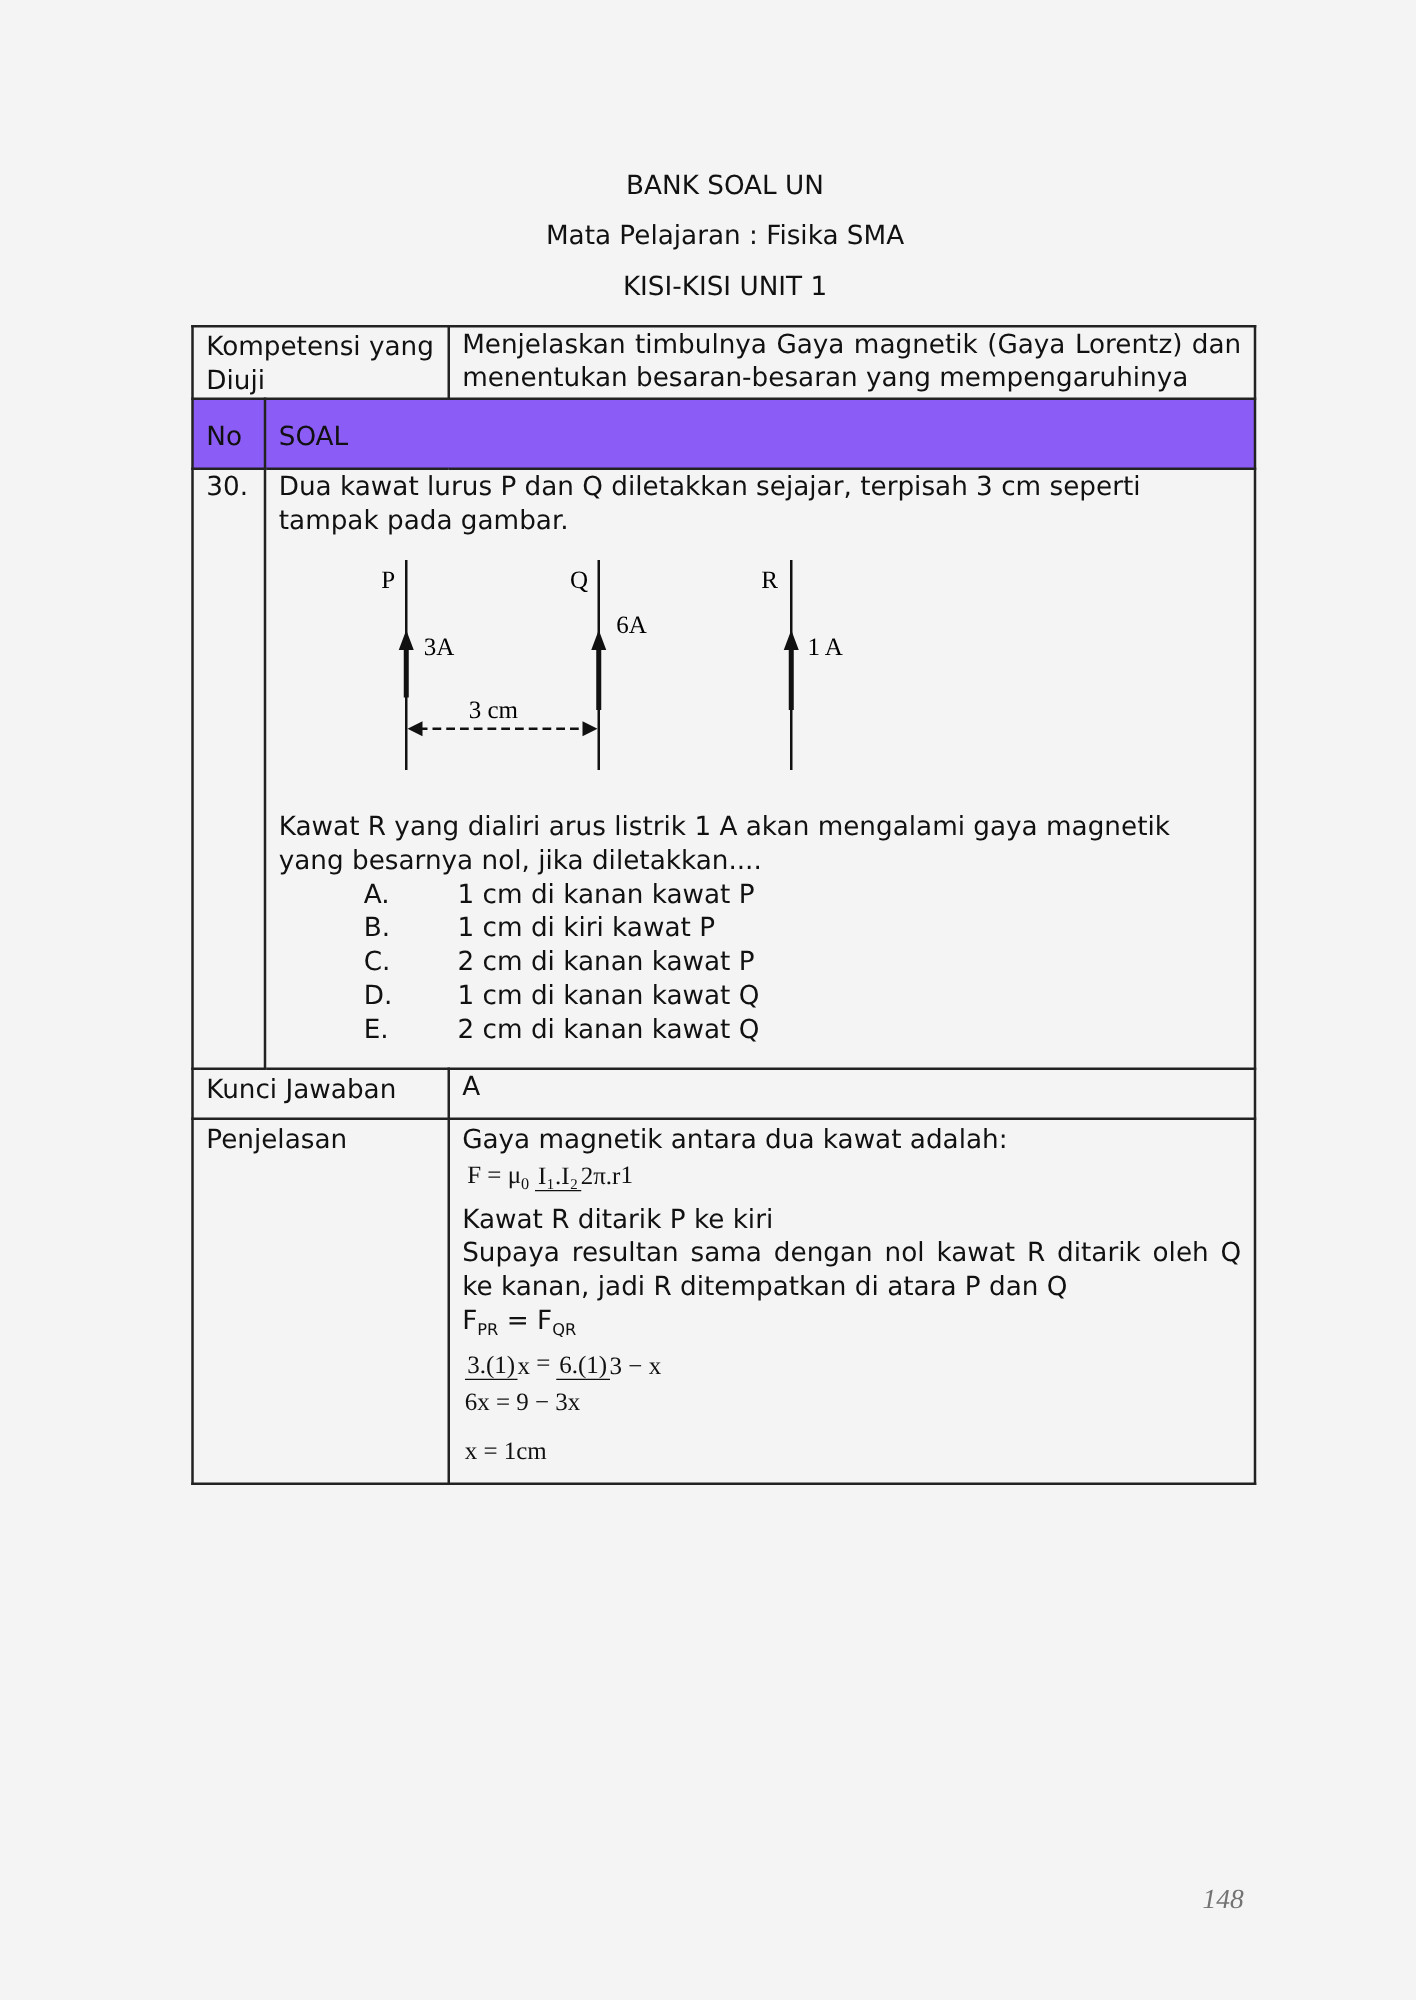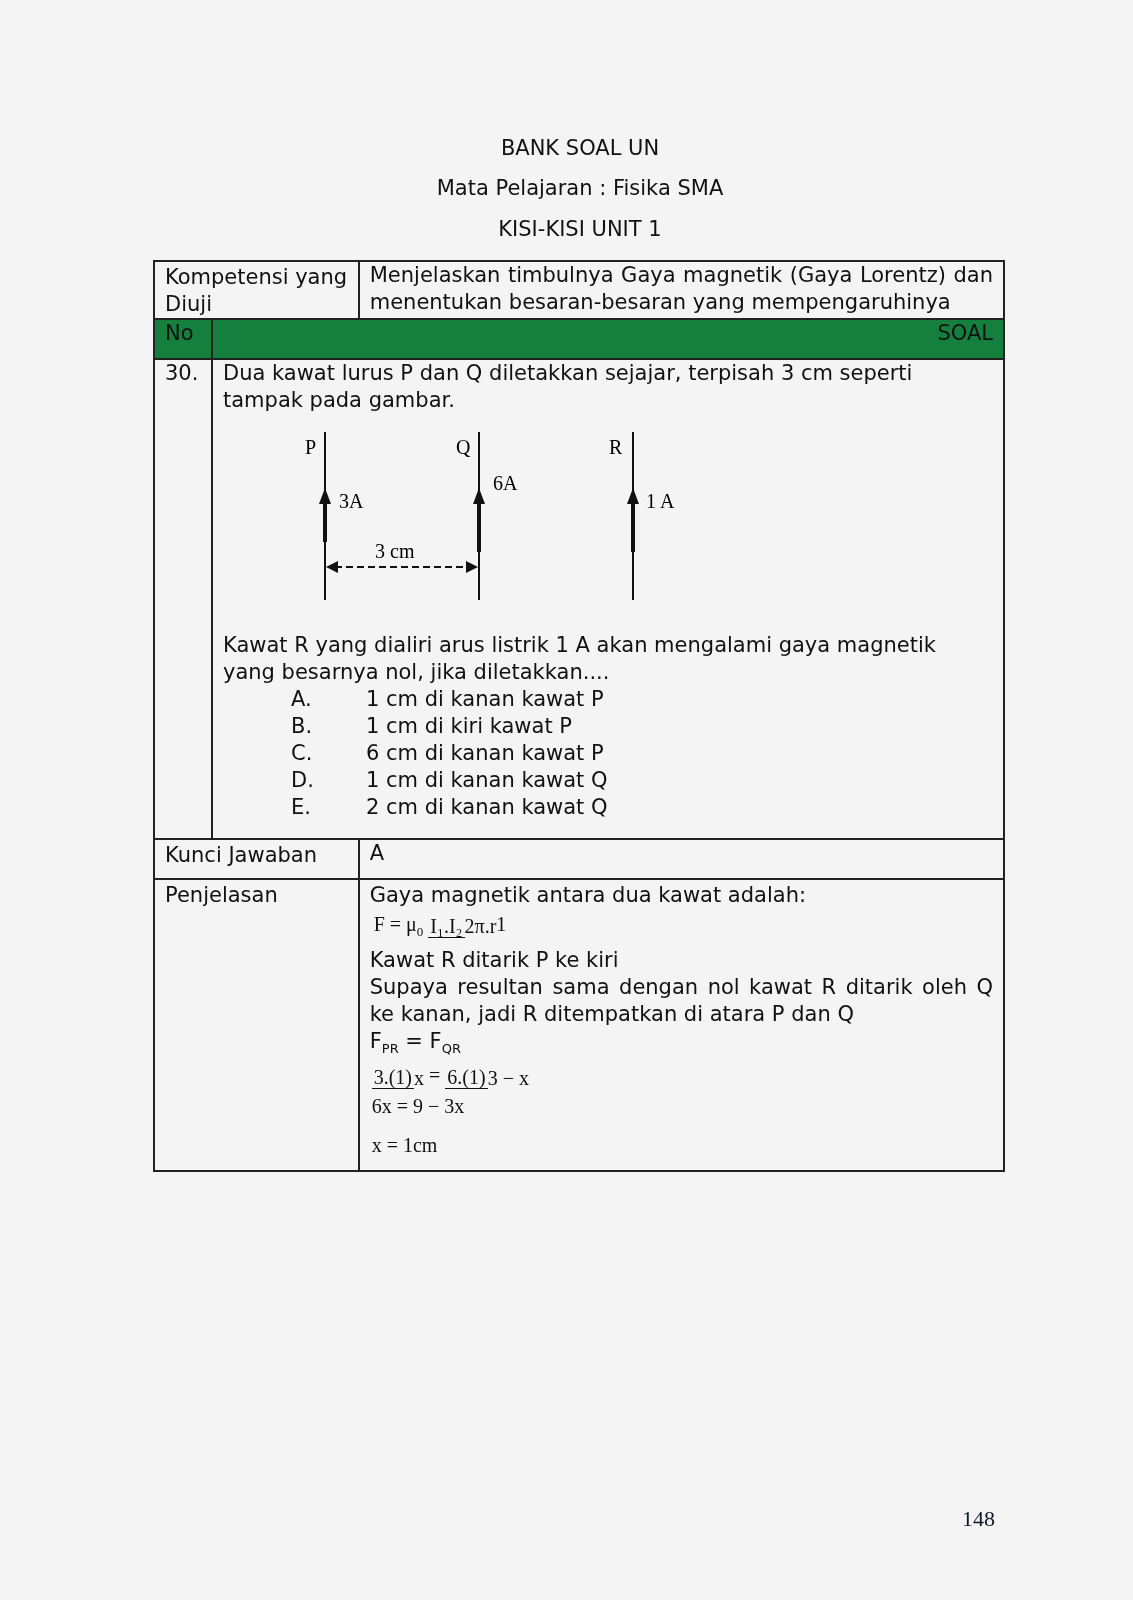--- a/index.html
+++ b/index.html
@@ -22,36 +22,36 @@
   .tbl {
     position: absolute; left: 153px; top: 260px;
     width: 852px;
     border-collapse: collapse;
     font-size: 21px;
     line-height: 27px;
   }
   .tbl td { border: 2px solid #222; vertical-align: top; padding: 0 10px; }
   .lbl { width: 264px; padding-top: 2px !important; }
   .just-full { text-align: justify; }
-  .hdr td { background: #15803d; height: 38px; vertical-align: top; padding-top: 0; }
+  .hdr td { background: #8b5cf6; height: 38px; vertical-align: top; padding-top: 16px; }
   .no-col { width: 36px; }
-  .center { text-align: right; margin-left: 28px; }
+  .center { text-align: left; margin-left: 28px; }
   .q-cell { padding-left: 10px !important; }
   .diagram { display: block; margin-left: 60px; margin-top: 8px; margin-bottom: 30px; }
   .options { margin-left: 68px; }
   .opt { display: flex; }
   .opt-letter { width: 75px; }
   .serif { font-family: "Liberation Serif", "DejaVu Serif", serif; }
   .frac { display: inline-flex; flex-direction: row; align-items: center; vertical-align: middle; line-height: 22px; }
   .frac .num { border-bottom: 1.5px solid #111; padding: 0 2px; }
   .math-line { font-family: "Liberation Serif", "DejaVu Serif", serif; font-size: 20px; }
   sub.small { font-size: 13px; }
   .page-num {
     position: absolute; left: 962px; top: 1506px;
-    font-family: "Liberation Serif", serif; font-size: 22px; color: #0f172a;
+    font-family: "Liberation Serif", serif; font-size: 22px; color: #737373; font-style: italic;
   }
 </style>
 </head>
 <body>
 
 <div id="t1" class="title-line">BANK SOAL UN</div>
 <div id="t2" class="title-line">Mata Pelajaran : Fisika SMA</div>
 <div id="t3" class="title-line">KISI-KISI UNIT 1</div>
 
 <table class="tbl">
@@ -102,21 +102,21 @@
         <div class="opt">
               <span class="opt-letter">A.</span>
               <span>1 cm di kanan kawat P</span>
             </div>
         <div class="opt">
               <span class="opt-letter">B.</span>
               <span>1 cm di kiri kawat P</span>
             </div>
         <div class="opt">
               <span class="opt-letter">C.</span>
-              <span>6 cm di kanan kawat P</span>
+              <span>2 cm di kanan kawat P</span>
             </div>
         <div class="opt">
               <span class="opt-letter">D.</span>
               <span>1 cm di kanan kawat Q</span>
             </div>
         <div class="opt">
               <span class="opt-letter">E.</span>
               <span>2 cm di kanan kawat Q</span>
             </div>
       </div>

